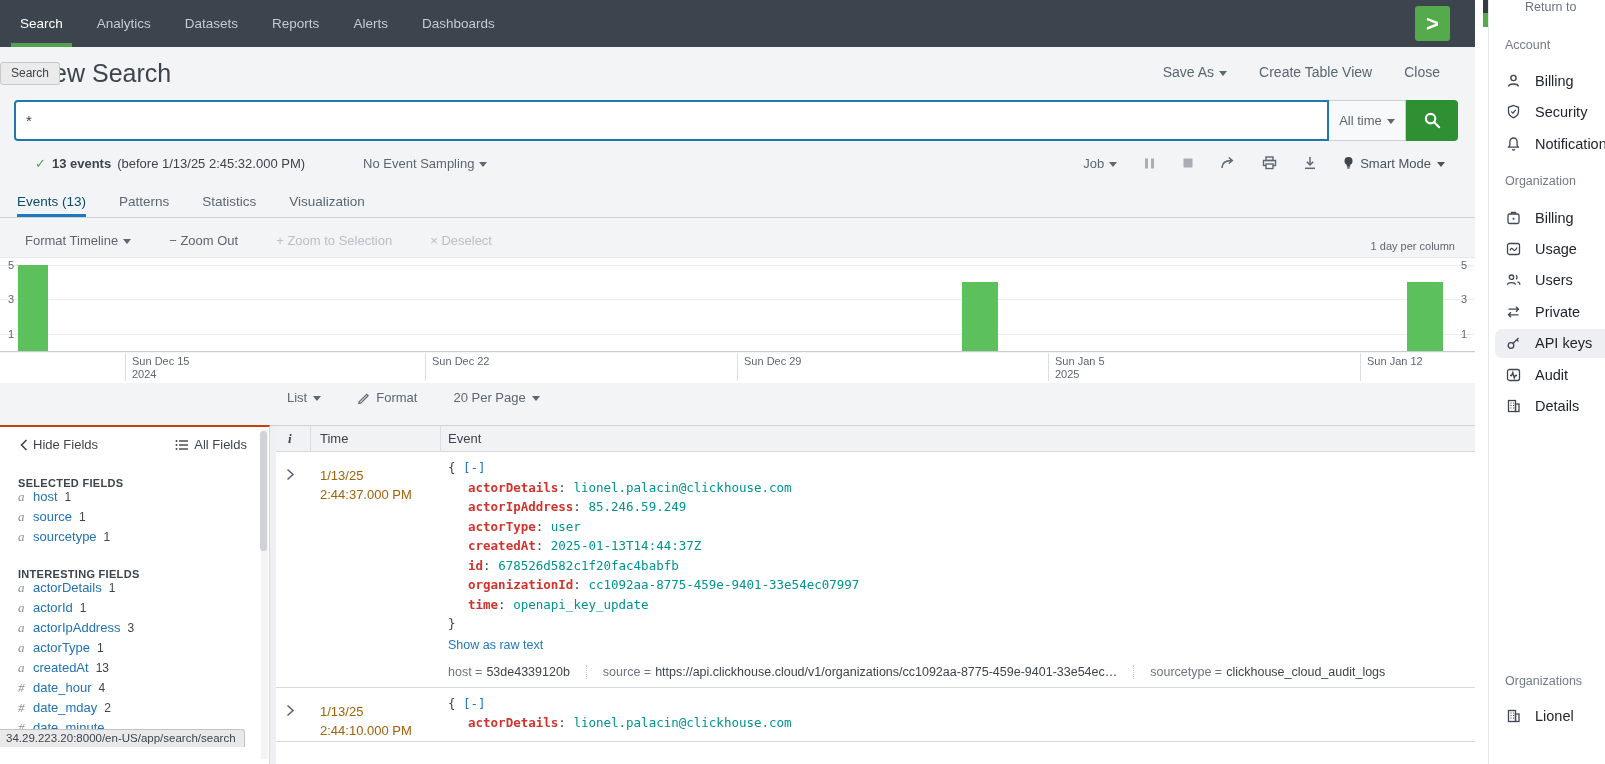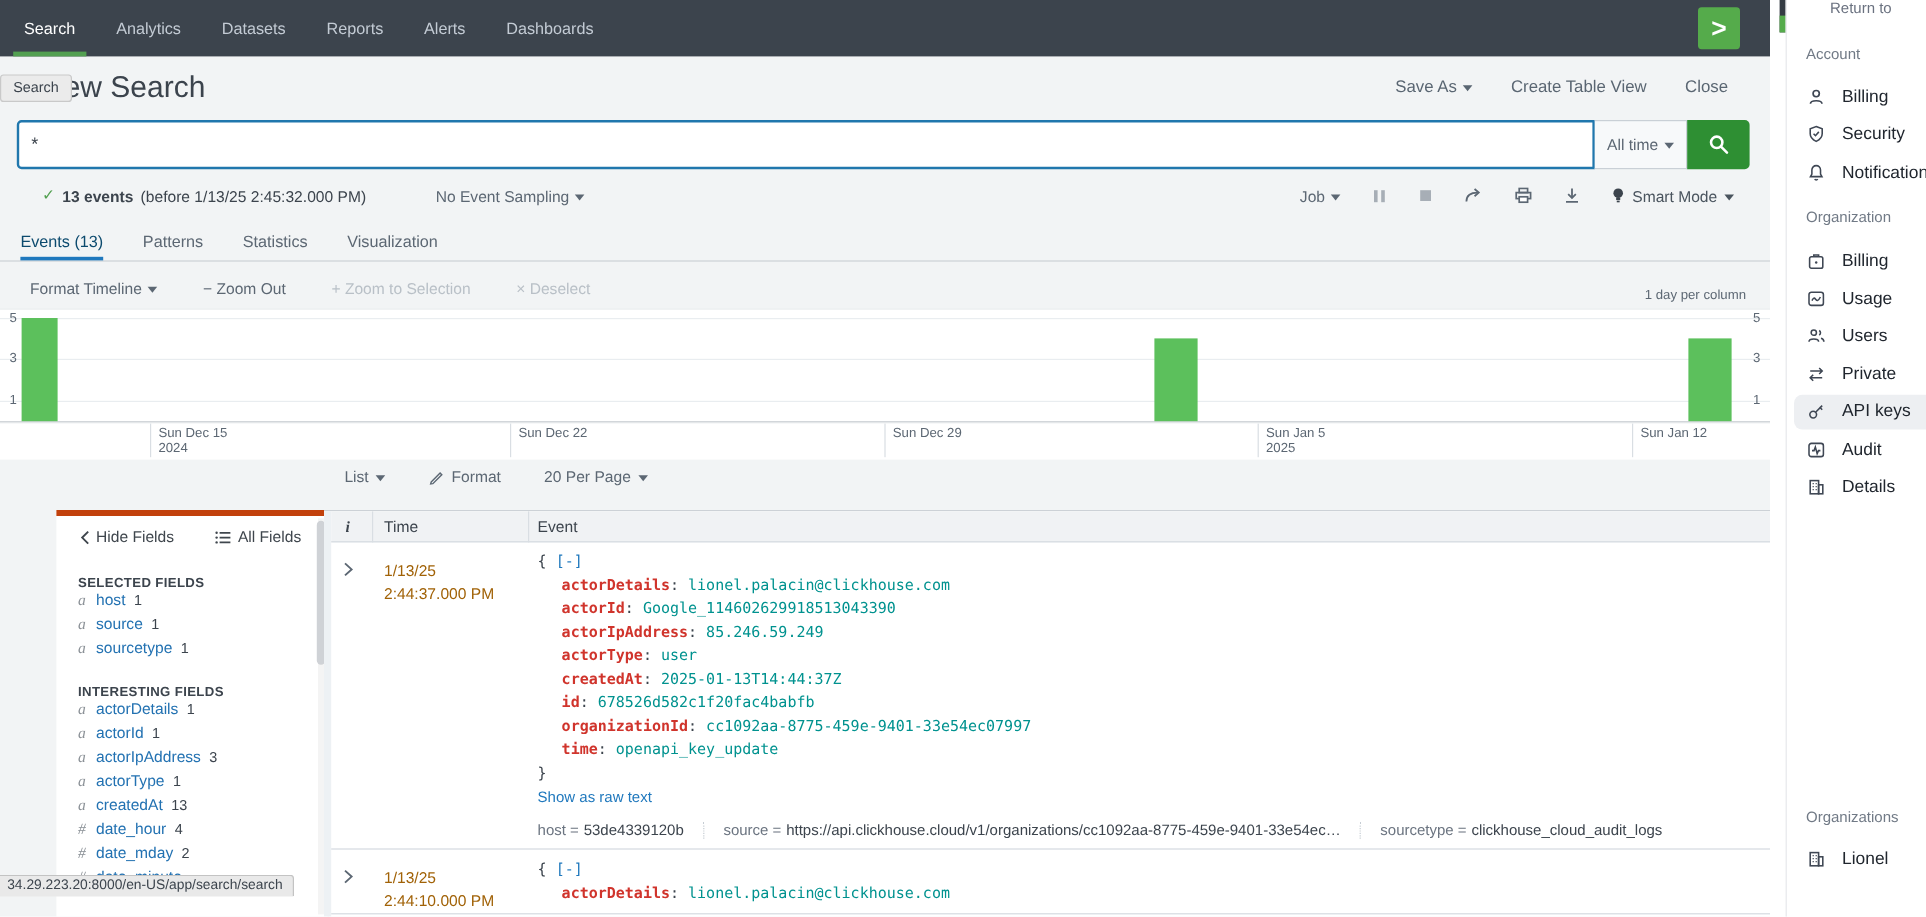--- a/index.html
+++ b/index.html
@@ -74,22 +74,22 @@
   .bar { position:absolute; bottom:0; background:#5cc05c; cursor:pointer; }
   .xaxis { position:absolute; left:0; right:0; top:353px; height:30px; background:#fff; }
   .xtick-line { position:absolute; top:0; width:1px; height:28px; background:#d9dee3; }
   .xtick-label { position:absolute; top:2px; font-size:11px; color:#5c6773; line-height:13px; white-space:pre; }
 
   .results-toolbar { position:absolute; left:287px; top:390px; display:flex; gap:36px;
     font-size:13px; color:#5c6773; align-items:flex-start; }
   .rt-item { display:flex; align-items:center; gap:6px; cursor:pointer; }
 
   
-  .fields { position:absolute; left:0; top:425px; width:227px; height:339px; background:#fff;
-    border-top:5px solid #c2410c; border-right:1px solid #d5dae0;margin-left:47px; }
+  .fields { position:absolute; left:0; top:425px; width:270px; height:339px; background:#fff;
+    border-top:2px solid #c2410c; border-right:1px solid #d5dae0; }
   .fields-scrollbar { position:absolute; right:1px; top:2px; width:7px; height:330px; background:#f4f4f4; }
   .fields-thumb { position:absolute; right:1px; top:2px; width:7px; height:120px; background:#cfd2d6; border-radius:4px; }
   .fields-head { display:flex; justify-content:space-between; padding:10px 22px 0 20px;
     font-size:13px; color:#3f464d; }
   .fields-link { display:flex; align-items:center; gap:5px; cursor:pointer; }
   .fgroup-header { font-size:11px; font-weight:bold; color:#3c444d; letter-spacing:.3px; padding:0 0 0 18px; }
   .fgroup-header.sel { margin-top:25px; }
   .fgroup-header.int { margin-top:19px; }
   .field-item { display:flex; align-items:baseline; gap:7px; padding-left:18px; height:20px;
     font-size:13px; cursor:pointer; }
@@ -418,21 +418,20 @@
                 <path d="M1.5 1.5 L7 6.5 L1.5 11.5" fill="none" stroke="#5c6773" stroke-width="1.6"></path>
               </svg>
             </span>
             <div class="ev-time">
               <div>1/13/25</div>
               <div>2:44:37.000 PM</div>
             </div>
             <div class="ev-body"><div class="json">
                 <div><span class="brace">{ </span><span class="collapse">[-]</span></div>
                 <div class="kv"><span class="key">actorDetails</span><span class="colon">: </span><span class="val">lionel.palacin@clickhouse.com</span></div>
-                <div class="kv"><span class="key">actorId</span><span class="colon">: </span><span class="val">Google_114602629918513043390</span></div>
                 <div class="kv"><span class="key">actorIpAddress</span><span class="colon">: </span><span class="val">85.246.59.249</span></div>
                 <div class="kv"><span class="key">actorType</span><span class="colon">: </span><span class="val">user</span></div>
                 <div class="kv"><span class="key">createdAt</span><span class="colon">: </span><span class="val">2025-01-13T14:44:37Z</span></div>
                 <div class="kv"><span class="key">id</span><span class="colon">: </span><span class="val">678526d582c1f20fac4babfb</span></div>
                 <div class="kv"><span class="key">organizationId</span><span class="colon">: </span><span class="val">cc1092aa-8775-459e-9401-33e54ec07997</span></div>
                 <div class="kv"><span class="key">time</span><span class="colon">: </span><span class="val">openapi_key_update</span></div>
                 <div><span class="brace">}</span></div>
               </div><div class="rawlink">Show as raw text</div><div class="meta-row">
                 <span class="meta-pair">
                   <span class="meta-label">host = </span>

